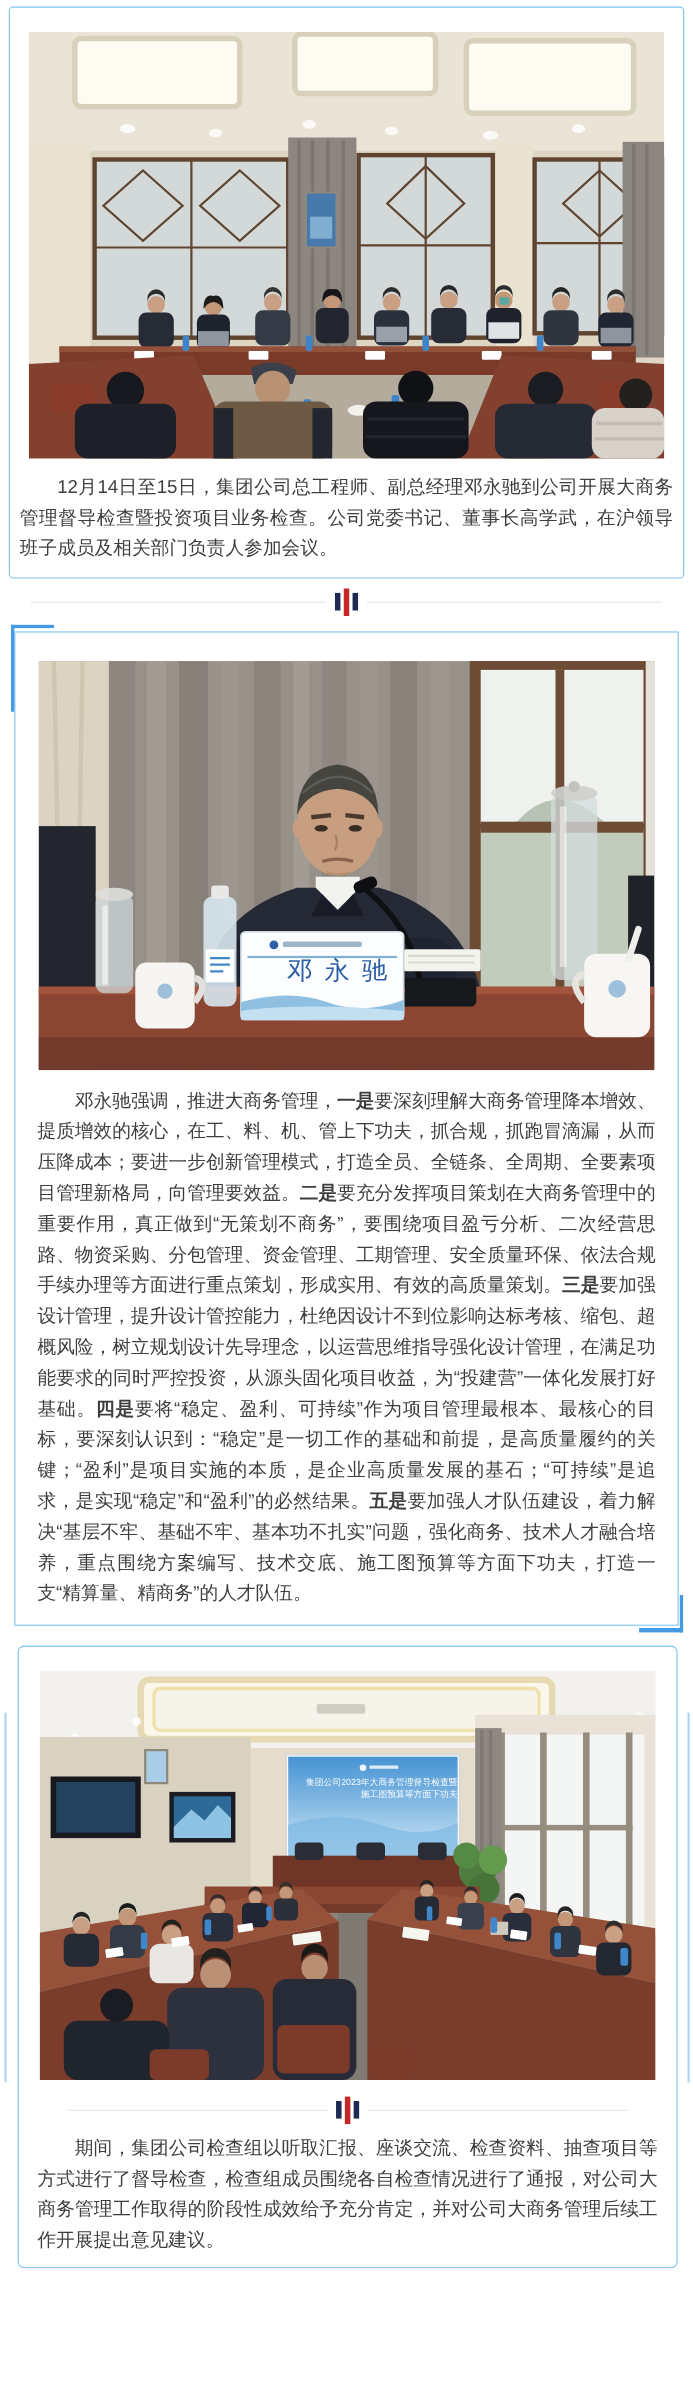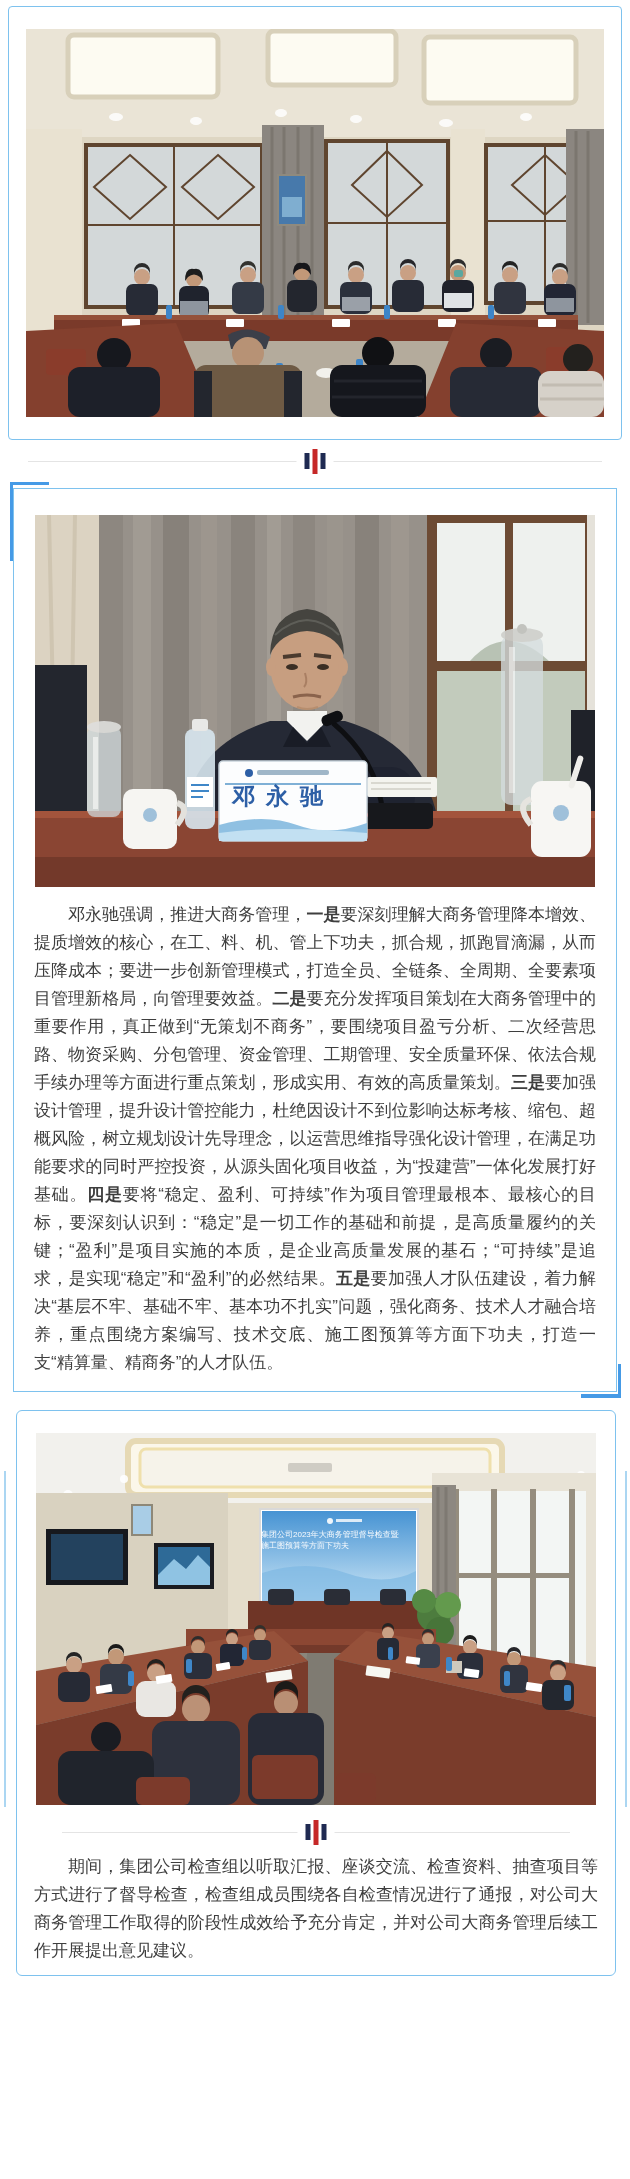--- a/index.html
+++ b/index.html
@@ -28,23 +28,23 @@
   .bar-red{width:5px;height:25px;background:var(--red);}
   
   .corner-tl{position:absolute;top:-7px;left:-4px;width:36px;height:76px;
         border-top:3px solid var(--corner-blue);border-left:3px solid var(--corner-blue);}
   .corner-br{position:absolute;bottom:-7px;right:-5px;width:37px;height:30px;
         border-bottom:4px solid var(--corner-blue);border-right:3px solid var(--corner-blue);}
   
   .edge-left{position:absolute;left:-13px;top:60px;width:2px;height:336px;background:#abd6f2;}
   .edge-right{position:absolute;right:-12px;top:60px;width:2px;height:336px;background:#abd6f2;}
   
-  .name-tag{position:absolute;left:186px;top:266px;width:142px;text-align:left;
-        font-size:23px;font-weight:700;color:#2d5fa6;letter-spacing:11px;text-indent:11px;}
-  .screen-text{position:absolute;left:225px;top:96px;width:155px;text-align:left;
+  .name-tag{position:absolute;left:186px;top:266px;width:142px;text-align:right;
+        font-size:23px;font-weight:400;color:#2d5fa6;letter-spacing:11px;text-indent:11px;}
+  .screen-text{position:absolute;left:225px;top:96px;width:155px;text-align:right;
         color:#ffffff;font-size:8px;line-height:11px;opacity:.95;}
 </style>
 </head>
 <body>
 
 <div id="page">
 
   <div id="box1" class="sec-box">
     <div class="photo photo-1">
       <svg width="578" height="388" viewBox="0 0 578 388">
@@ -207,20 +207,21 @@
               <rect x="-46" y="-14" width="92" height="50" rx="12" fill="#262a35"></rect>
             </g>
           <g transform="translate(552,356)">
               <circle cx="0" cy="-26" r="15" fill="#23211e"></circle>
               <rect x="-40" y="-14" width="66" height="46" rx="12" fill="#d6d1c9"></rect>
               <path d="M-36 0 H24 M-38 14 H26" stroke="#c2bcb2" stroke-width="3" fill="none"></path>
             </g>
         </g>
       </svg>
     </div>
+    <p class="para"><span>12月14日至15日，集团公司总工程师、副总经理邓永驰到公司开展大商务管理督导检查暨投资项目业务检查。公司党委书记、董事长高学武，在沪领导班子成员及相关部门负责人参加会议。</span></p>
   </div>
 
   <div class="tri-divider">
     <div class="hr"></div>
     <div class="bars">
       <span class="bar-navy"></span>
         <span class="bar-red"></span>
         <span class="bar-navy"></span>
     </div>
   </div>

